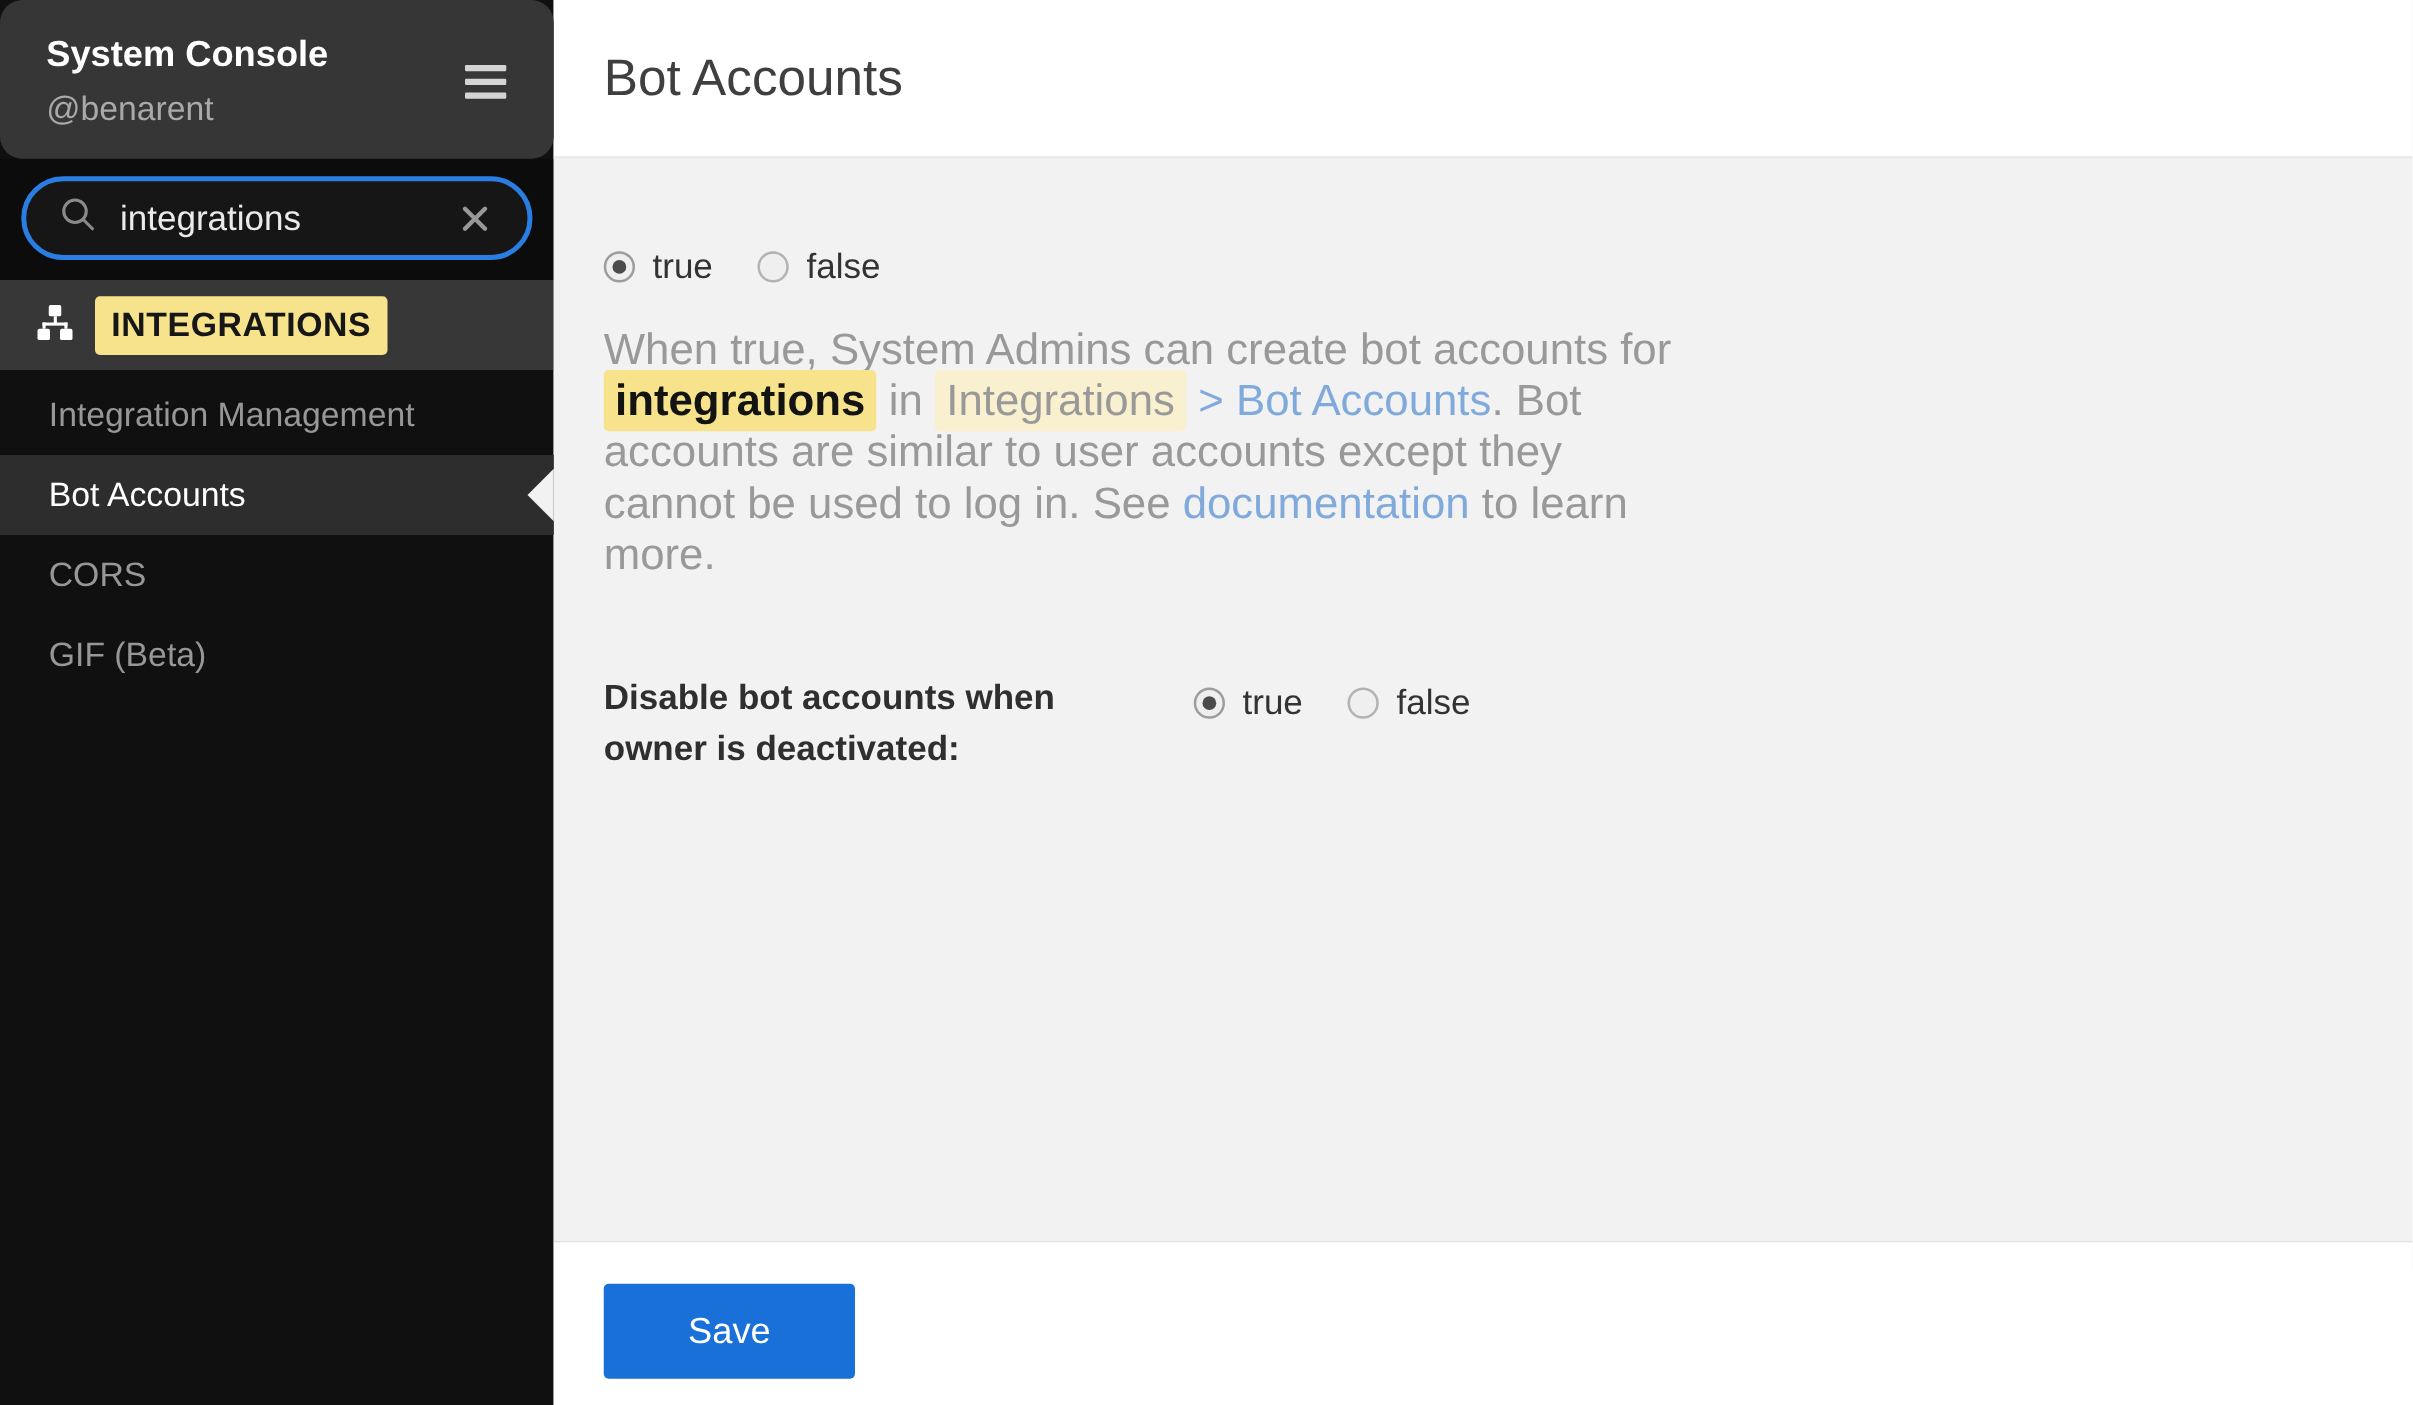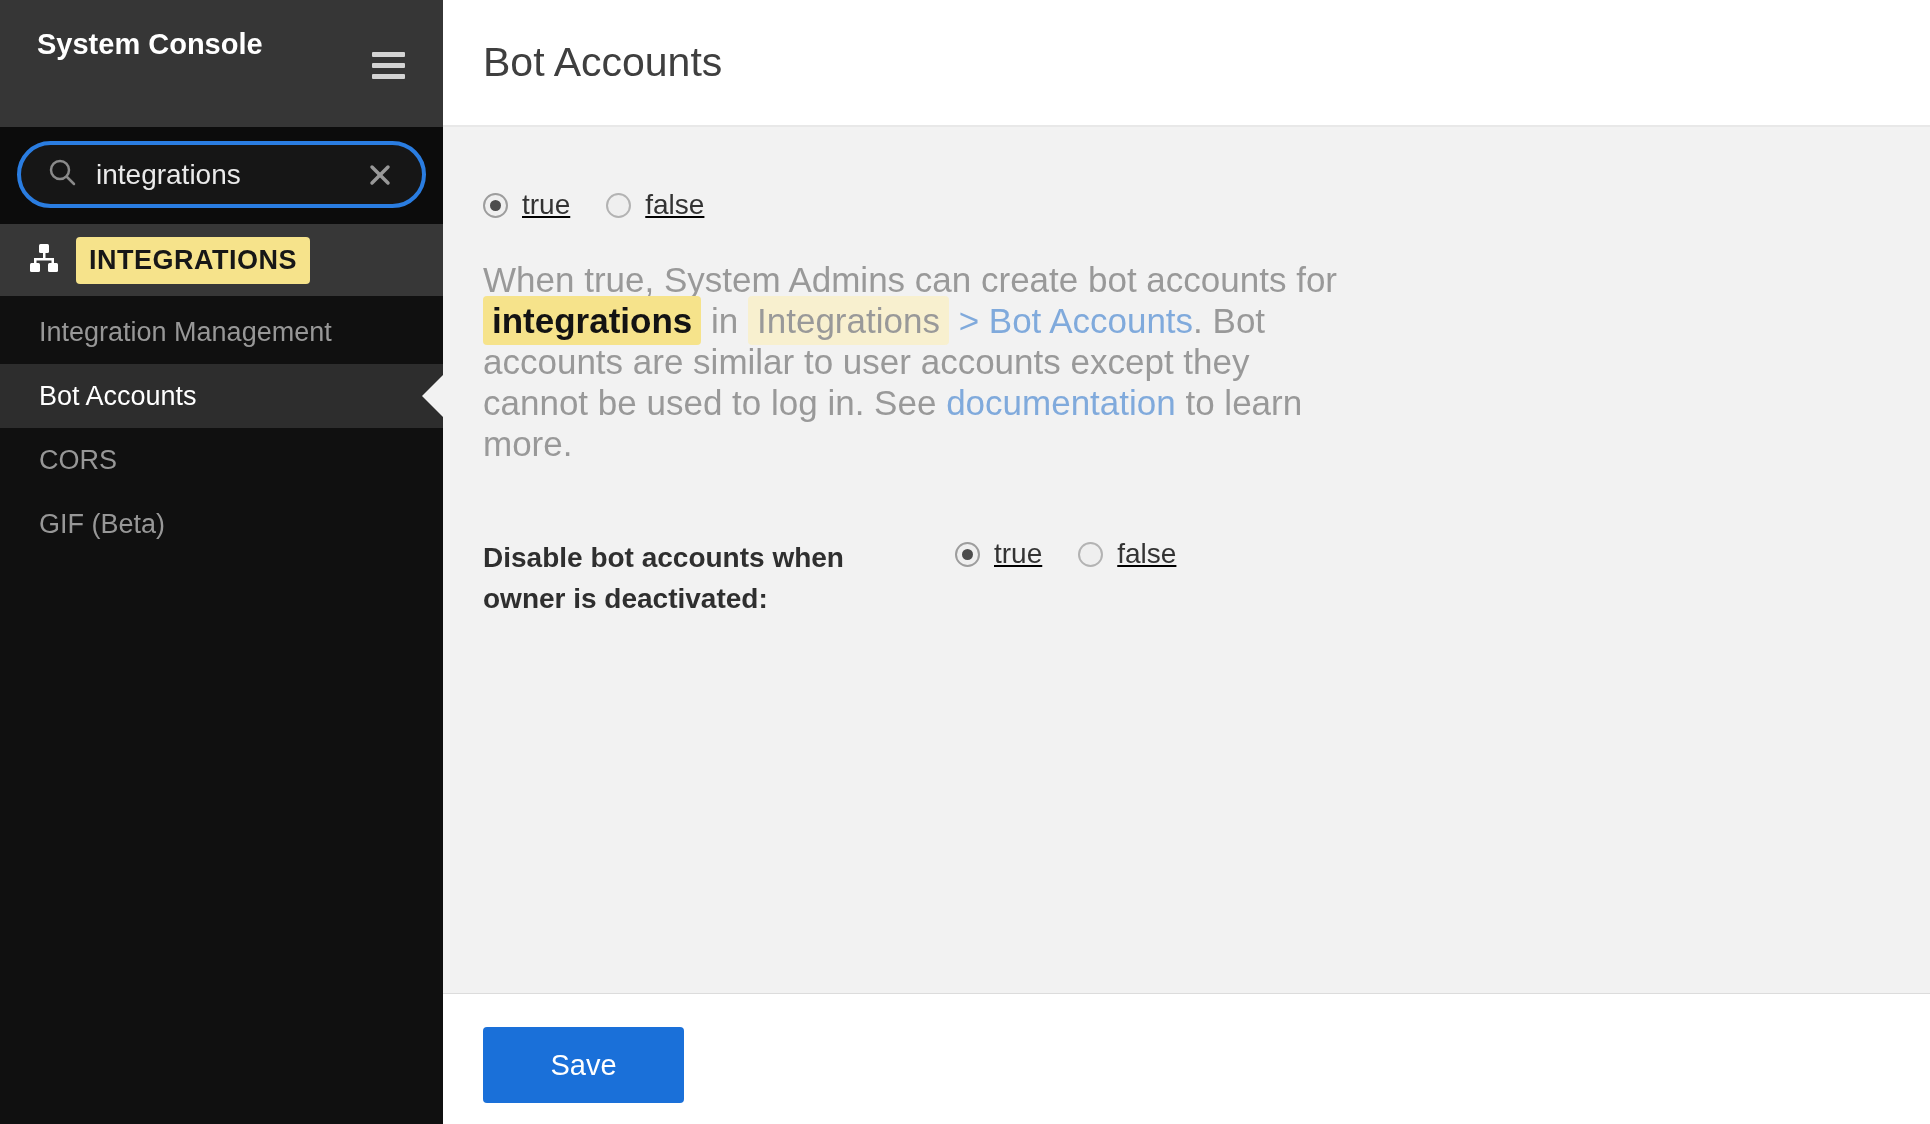--- a/index.html
+++ b/index.html
@@ -19,20 +19,21 @@
     display: flex;
     flex-direction: column;
     height: 100%;
   }
   .sidebar-header {
     background: #363636;
     height: 127px;
     padding: 26px 0 0 37px;
     position: relative;
     flex-shrink: 0;
+    border-radius: 18px;
   }
   .sidebar-title { font-size: 29px; font-weight: 700; color: #ffffff; line-height: 1.3; }
   .sidebar-user  { font-size: 27px; color: #a9a9a9; line-height: 1.45; margin-top: 4px; }
   .hamburger { position: absolute; right: 38px; top: 52px; cursor: pointer; }
   .hamburger .bar { width: 33px; height: 5px; background: #d4d4d4; border-radius: 1px; margin-bottom: 6px; }
   .hamburger .bar:last-child { margin-bottom: 0; }
 
   .search-section { background: #0c0c0c; padding: 14px 17px 16px; flex-shrink: 0; }
   .search-box {
     height: 67px;
@@ -118,21 +119,21 @@
   .setting-row { display: flex; margin-bottom: 74px; }
   .setting-label {
     width: 420px;
     flex-shrink: 0;
     margin-right: 52px;
     font-size: 28px;
     font-weight: 700;
     color: #2f2f2f;
     line-height: 1.45;
   }
-  .radio-row { display: flex; align-items: flex-start; gap: 36px; min-height: 40px; text-decoration: underline; }
+  .radio-row { display: flex; align-items: flex-end; gap: 36px; min-height: 40px; }
   .radio-option { display: flex; align-items: center; gap: 14px; cursor: pointer; }
   .radio {
     width: 25px; height: 25px;
     border-radius: 50%;
     background: #efefef;
     border: 2px solid #b3b3b3;
     position: relative;
     flex-shrink: 0;
   }
   .radio.checked { border-color: #9d9d9d; }
@@ -183,20 +184,21 @@
     font-family: "Liberation Sans", sans-serif;
     cursor: pointer;
   }
 </style>
 </head>
 <body>
 
 <div class="sidebar">
   <div class="sidebar-header">
     <div class="sidebar-title">System Console</div>
+    <div class="sidebar-user">@benarent</div>
     <div class="hamburger">
       <div class="bar"></div>
       <div class="bar"></div>
       <div class="bar"></div>
     </div>
   </div>
 
   <div class="search-section">
     <div class="search-box">
       <span>

